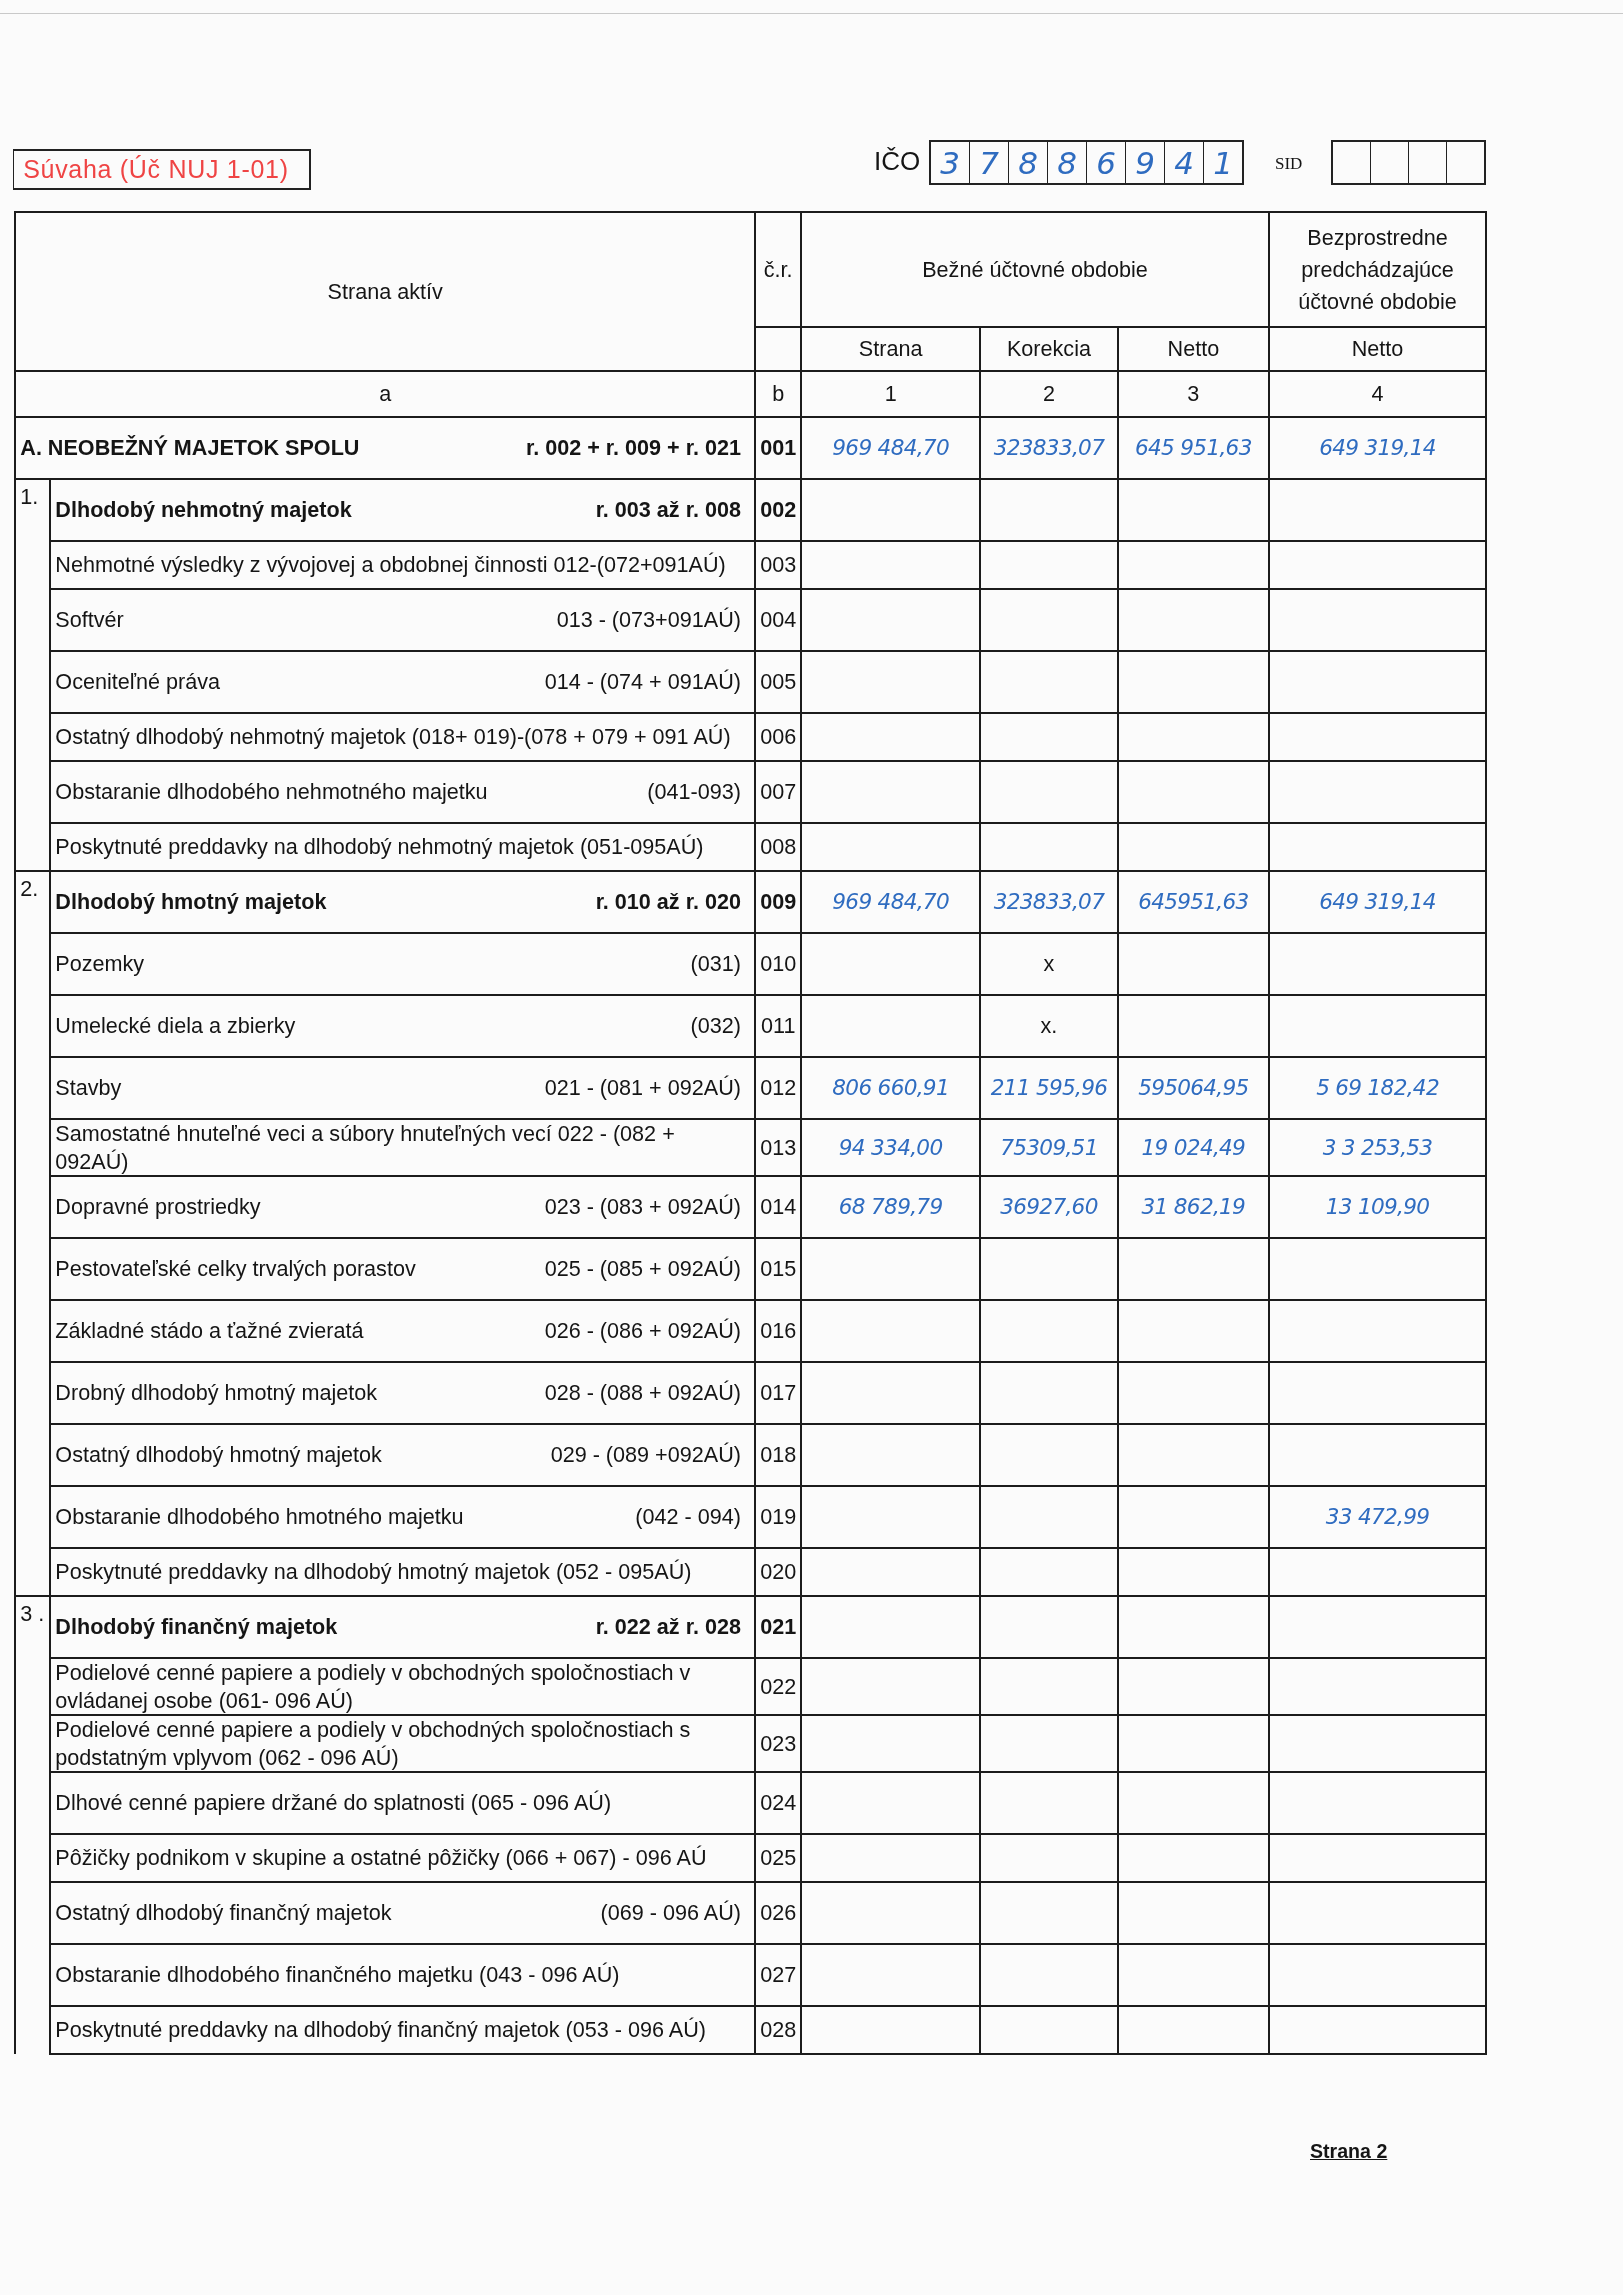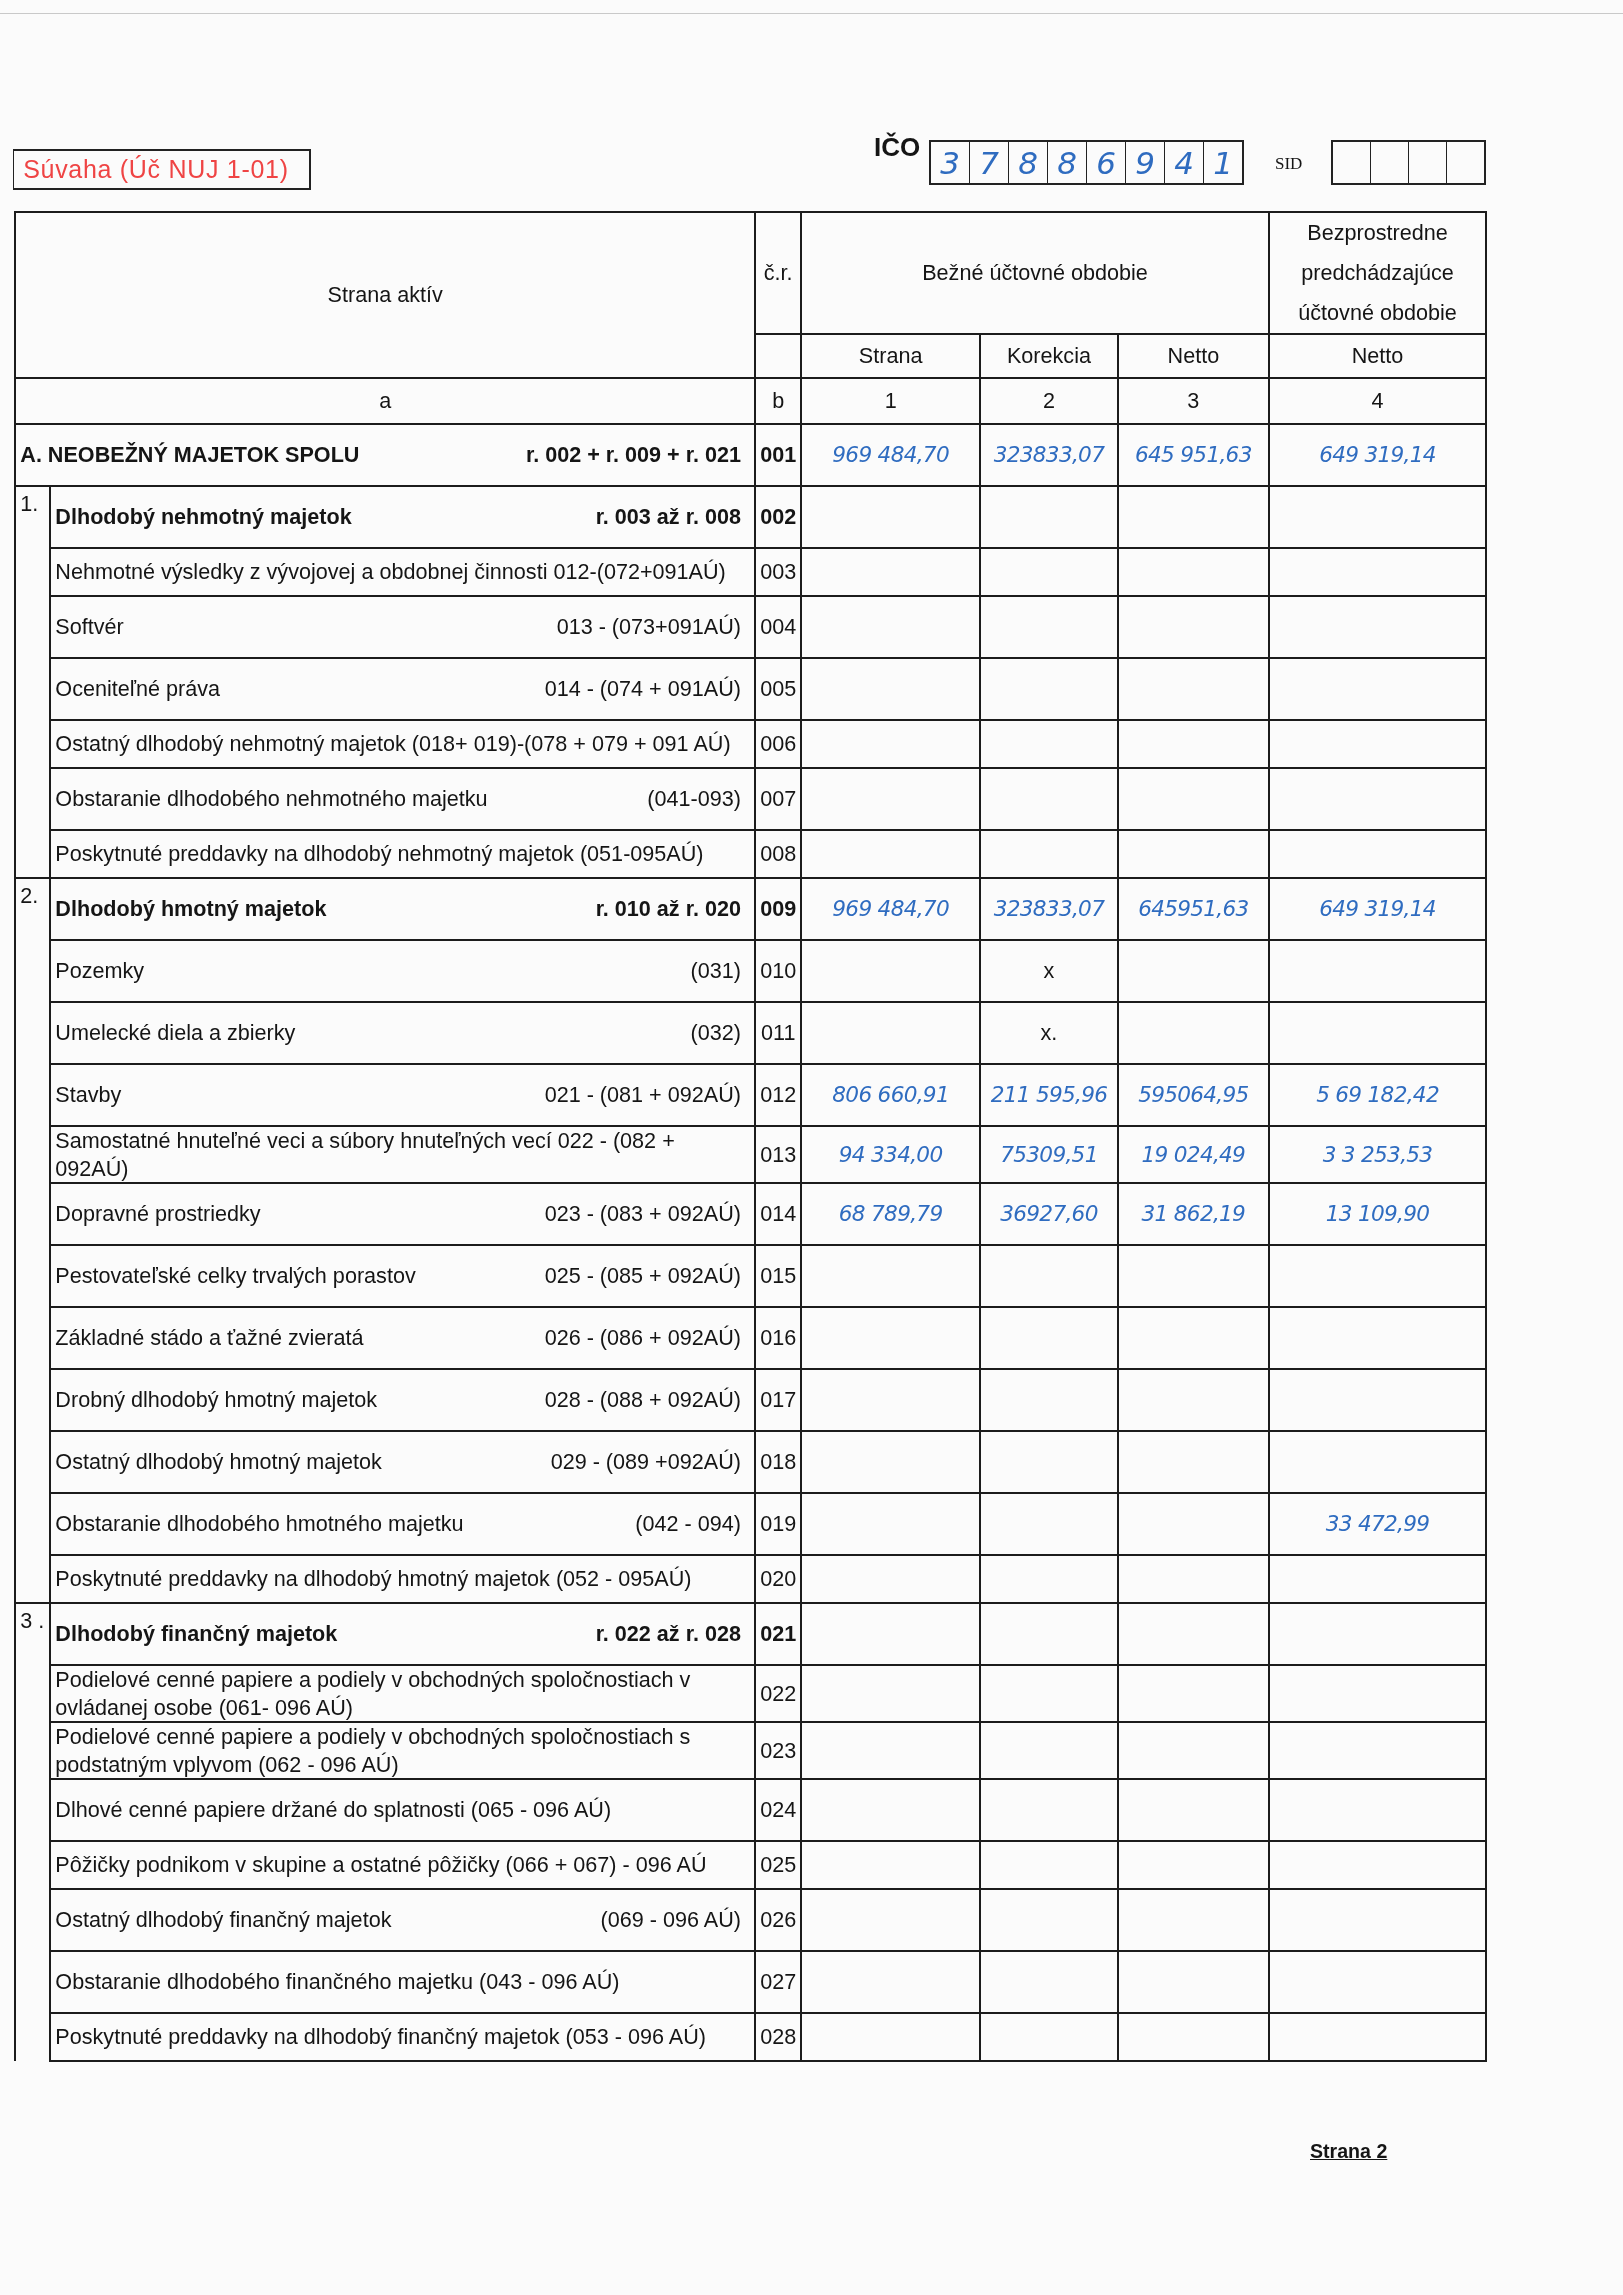--- a/index.html
+++ b/index.html
@@ -6,21 +6,21 @@
   body {
     width: 1623px; height: 2295px; background: #fbfbfb; position: relative;
     font-family: "Liberation Sans", sans-serif; color: #151515; overflow: hidden;
   }
   .topline { position: absolute; left: 0; top: 13px; width: 1623px; height: 1.3px; background: #c9c9c9; }
   .form-tag {
     position: absolute; left: 13px; top: 149px; width: 298px; height: 41px;
     border: 2px solid #222; border-left-width: 1.3px; box-sizing: border-box;
     font-size: 25px; color: #ef4444; line-height: 37px; padding-left: 9.2px; letter-spacing: 0.7px;
   }
-  .ico-label { position: absolute; left: 874px; top: 129px; font-size: 26px; line-height: 37px; font-weight: bold; }
+  .ico-label { position: absolute; left: 874px; top: 143px; font-size: 26px; line-height: 37px; }
   .ico-boxes { position: absolute; left: 929px; top: 140px; display: flex; border: 2px solid #222; }
   .ico-box { width: 38px; height: 41px; border-right: 1.3px solid #222; display: flex; align-items: center; justify-content: center;
     font-family: "DejaVu Sans", sans-serif; font-size: 31px; color: #2f6cc0; font-style: italic; }
   .ico-box:last-child { border-right: none; }
   .sid-label { position: absolute; left: 1275px; top: 145px; font-size: 17px; line-height: 37px; font-family: Liberation Serif, serif; }
   .sid-boxes { position: absolute; left: 1331px; top: 140px; display: flex; border: 2px solid #222; }
   .sid-box { width: 37px; height: 41px; border-right: 1.3px solid #222; }
   .sid-box:last-child { border-right: none; }
 
   table.balance {
@@ -91,21 +91,21 @@
       <col class="c-b">
       <col class="c-k">
       <col class="c-n">
       <col class="c-p">
   </colgroup>
   <tbody id="tbody">
     <tr class="hdr r1">
       <td colspan="2" rowspan="2">Strana aktív</td>
       <td>č.r.</td>
       <td colspan="3">Bežné účtovné obdobie</td>
-      <td style="line-height:40px;">Bezprostredne predchádzajúce účtovné obdobie</td>
+      <td style="line-height:32px;">Bezprostredne predchádzajúce účtovné obdobie</td>
     </tr>
     <tr class="hdr r2">
       <td></td>
       <td>Strana</td>
       <td>Korekcia</td>
       <td>Netto</td>
       <td>Netto</td>
     </tr>
     <tr class="hdr rh">
       <td colspan="2">a</td>

